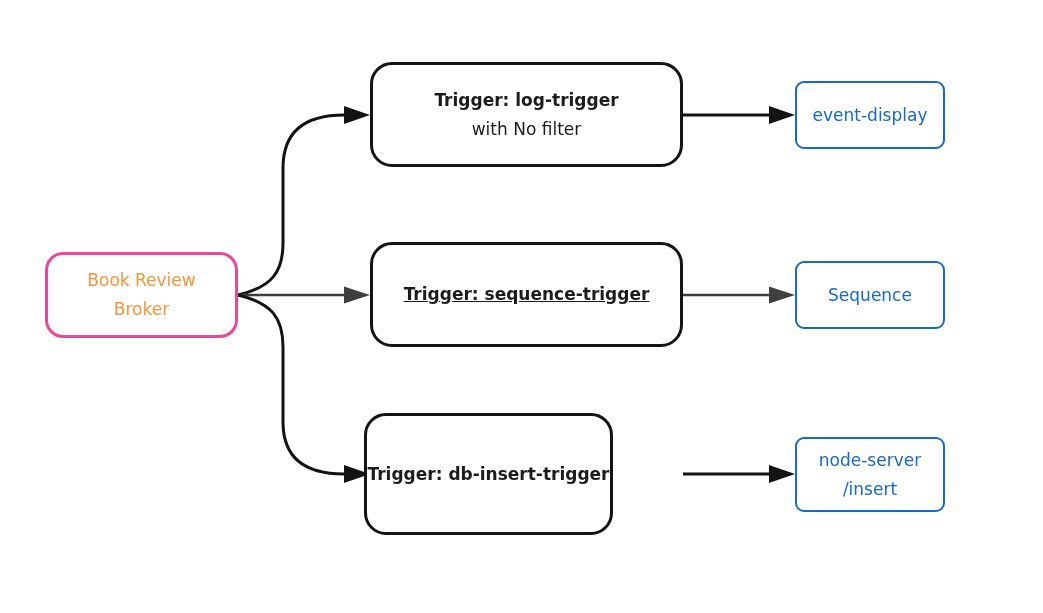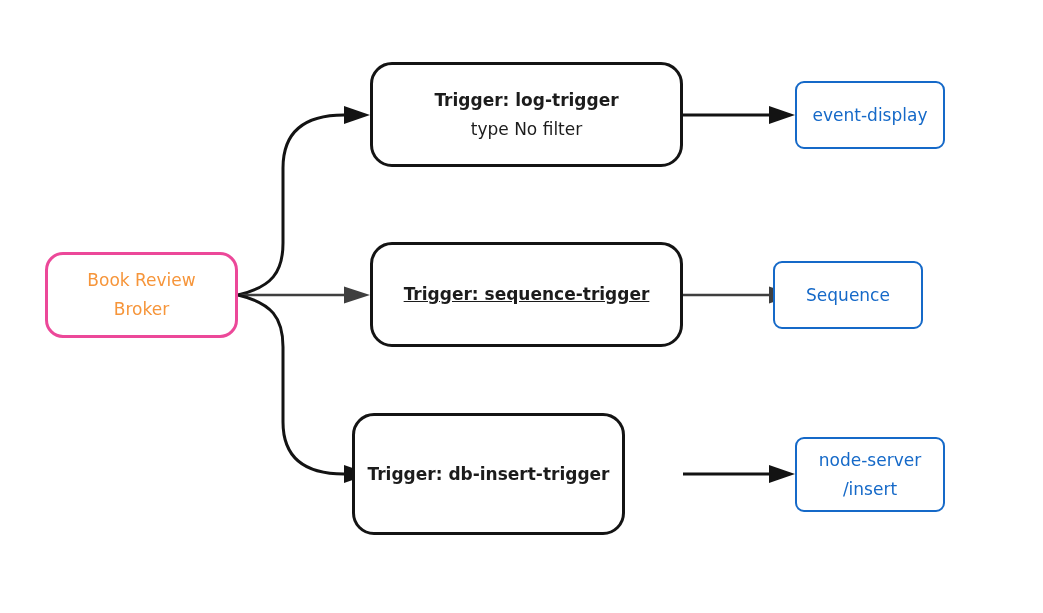--- a/index.html
+++ b/index.html
@@ -82,38 +82,38 @@
   </svg>
 
   <div class="node broker" style="left:45px; top:252px; width:193px; height:86px;">
     <div>Book Review</div>
     <div>Broker</div>
   </div>
 
   <div class="node trigger" style="left:370px; top:62px; width:313px; height:105px;">
     <div class="b">Trigger: log-trigger</div>
     <div>
-      <span class="b"></span><span>type No filter</span>
+      <span class="b"></span><span>with No filter</span>
     </div>
   </div>
 
   <div class="node trigger" style="left:370px; top:242px; width:313px; height:105px;text-decoration:underline;">
     <div class="b">Trigger: sequence-trigger</div>
   </div>
 
-  <div class="node trigger" style="left:352px; top:413px; width:273px; height:122px;">
+  <div class="node trigger" style="left:364px; top:413px; width:249px; height:122px;">
     <div class="b">Trigger: db-insert-trigger</div>
   </div>
 
   <div class="node service" style="left:795px; top:81px; width:150px; height:68px;">
     <div>event-display</div>
     <div></div>
   </div>
 
-  <div class="node service" style="left:773px; top:261px; width:150px; height:68px;">
+  <div class="node service" style="left:795px; top:261px; width:150px; height:68px;">
     <div>Sequence</div>
     <div></div>
   </div>
 
   <div class="node service" style="left:795px; top:437px; width:150px; height:75px;text-align:right;">
     <div>node-server</div>
     <div>/insert</div>
   </div>
 
 </div>

